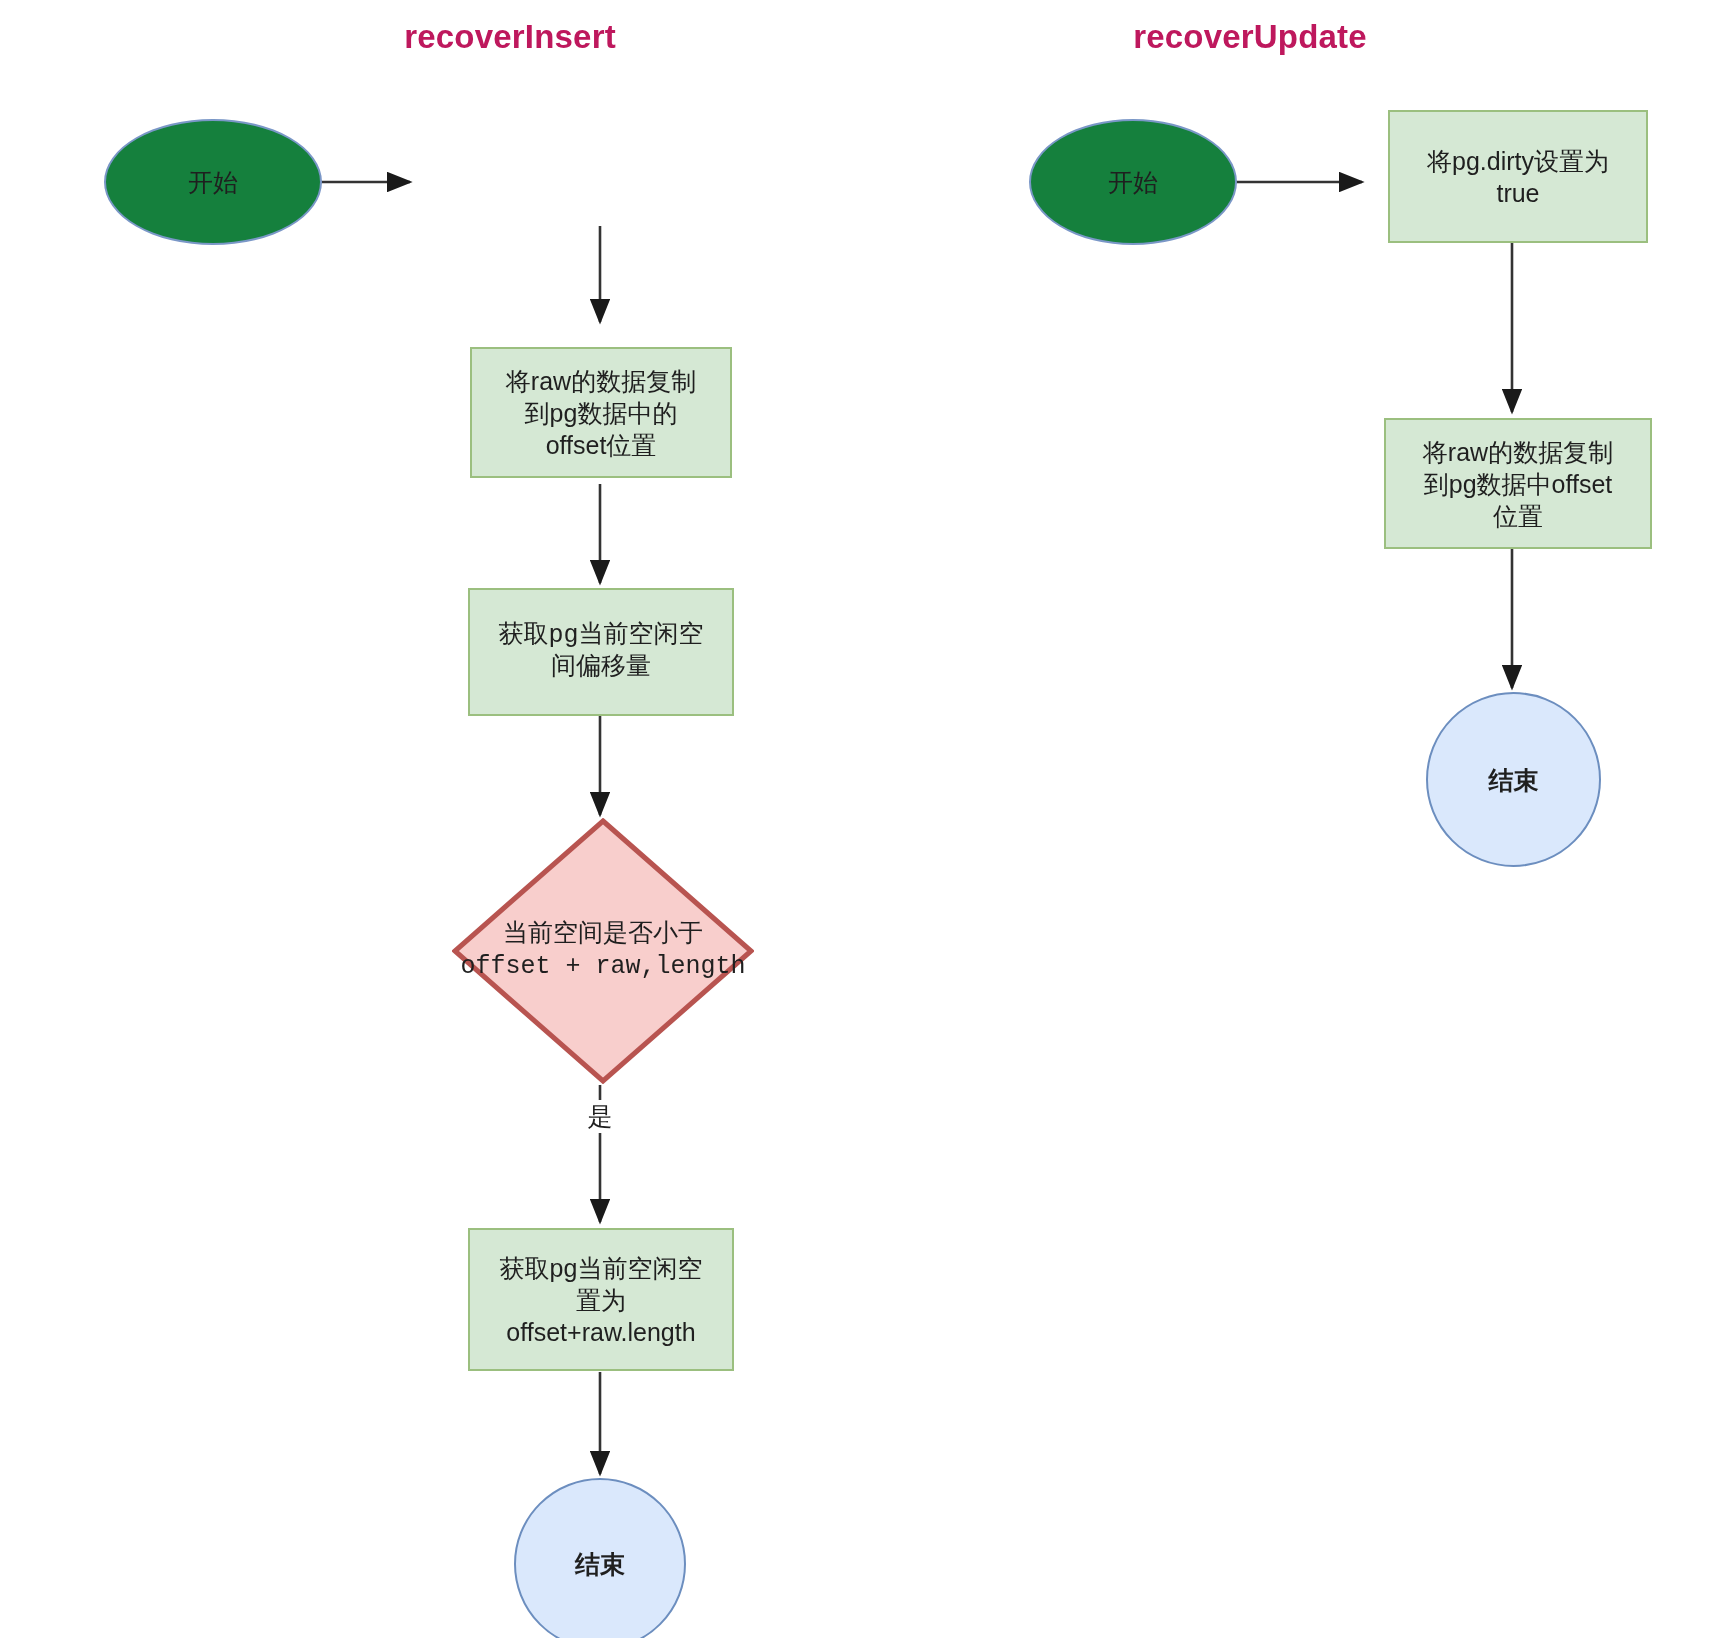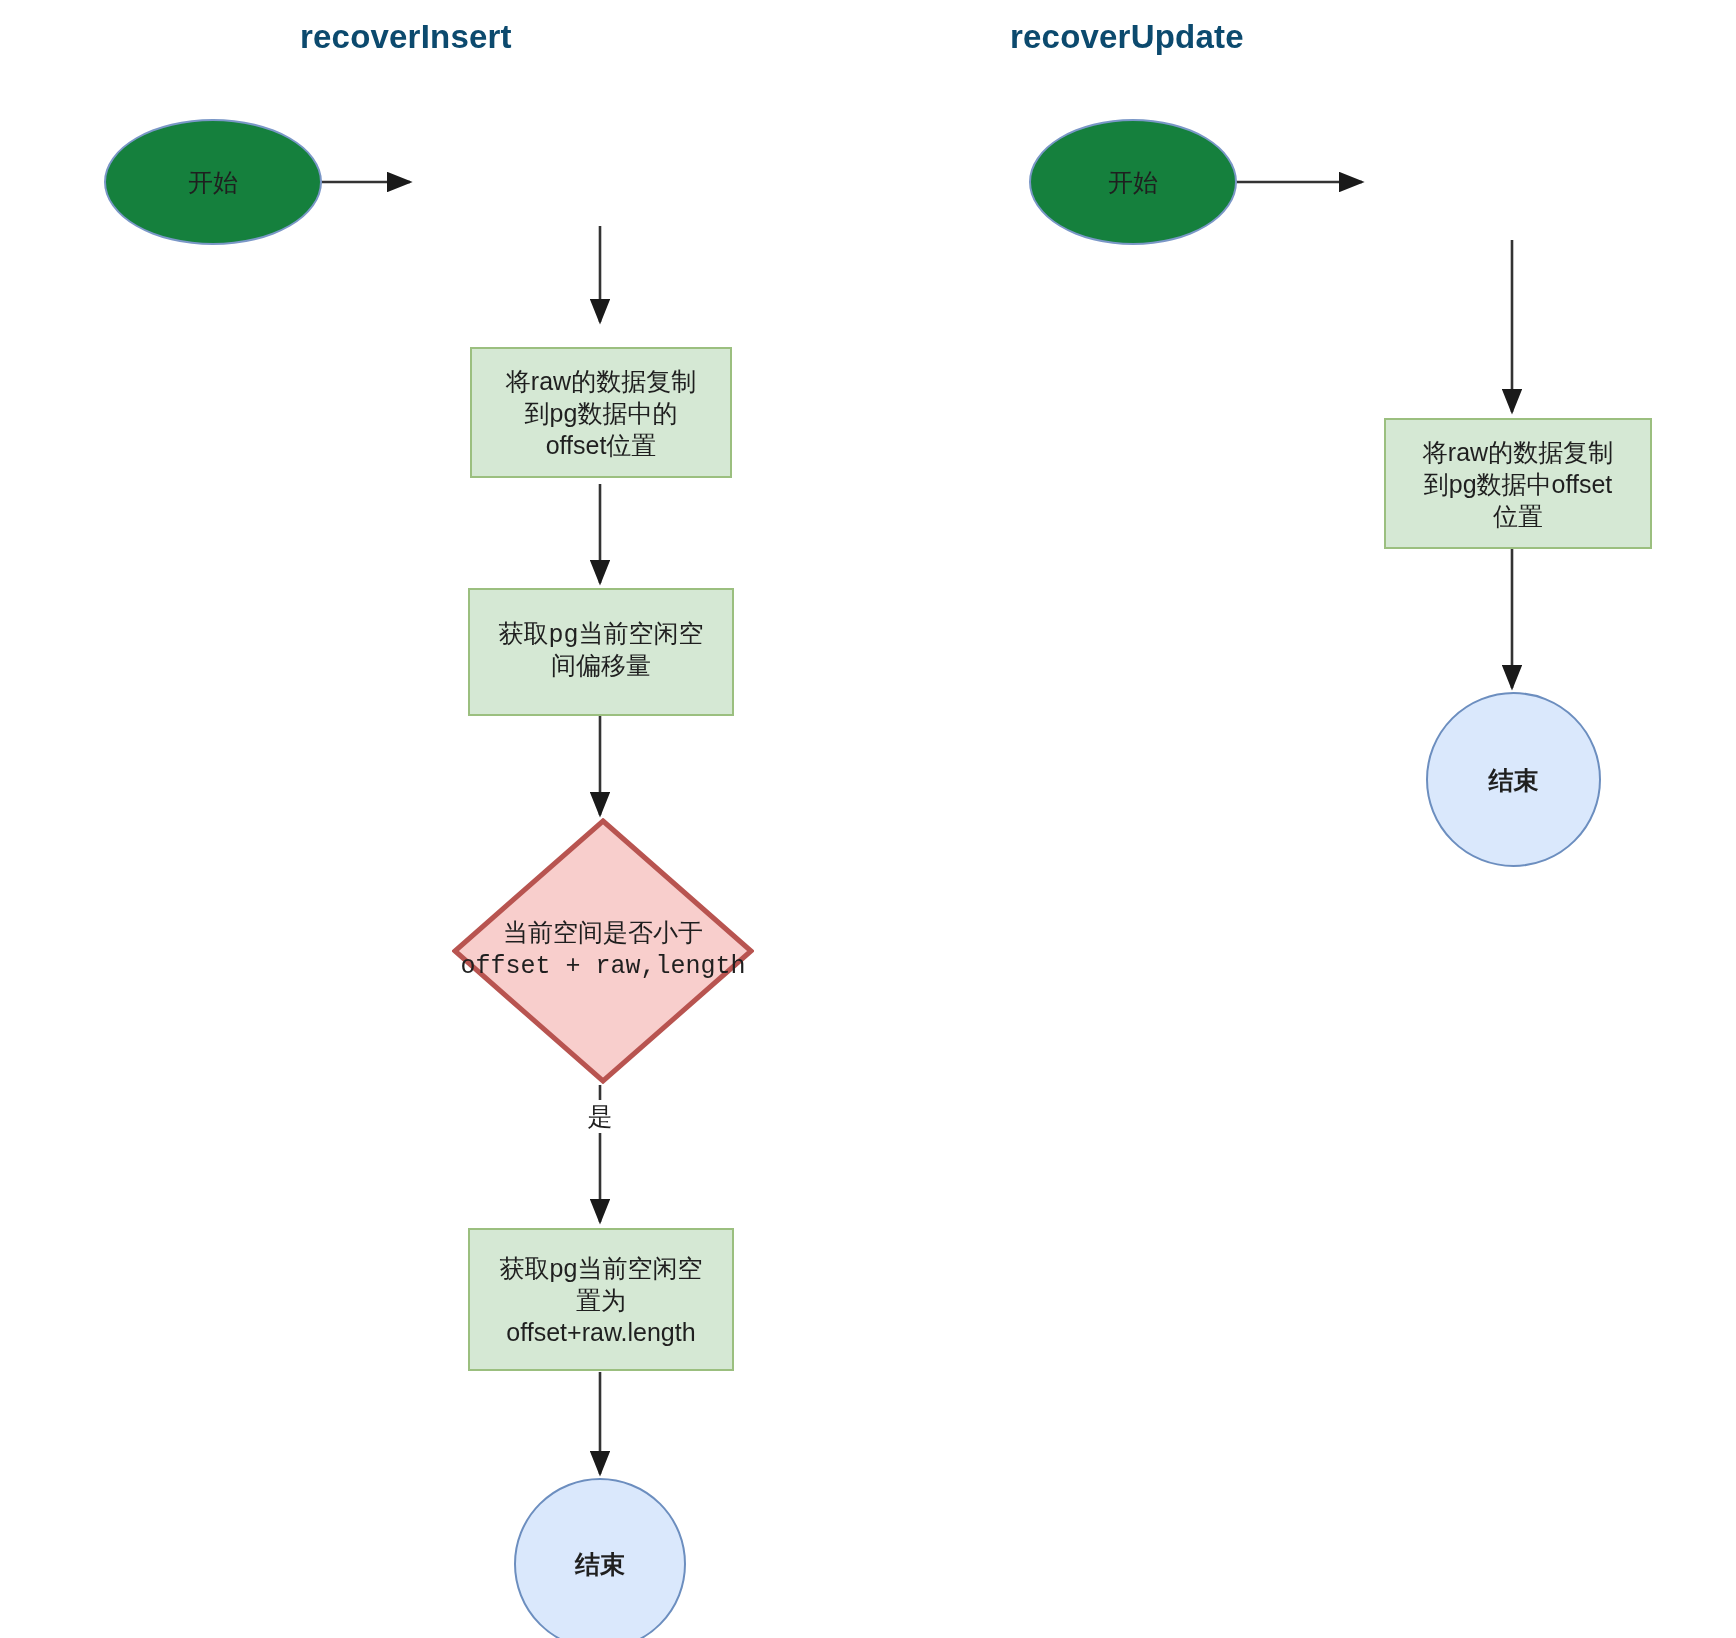--- a/index.html
+++ b/index.html
@@ -23,21 +23,22 @@
     left: 0;
     top: 0;
     width: 1736px;
     height: 1638px;
     overflow: visible;
   }
   .title {
     position: absolute;
     font-size: 33px;
     font-weight: bold;
-    color: #0c4a6e;
+    color: #be185d;
+    text-align: center;
     letter-spacing: 0.2px;
     white-space: nowrap;
   }
   .node {
     position: absolute;
     display: flex;
     align-items: center;
     justify-content: center;
     text-align: center;
     color: #1f1f1f;
@@ -159,20 +160,24 @@
   <div class="node node-terminal-circle" style="left:514px; top:1478px; width:172px; height:172px;">
     <span class="label">结束</span>
   </div>
 
   <div class="title" style="left:1010px; top:18px; width:480px;">recoverUpdate</div>
 
   <div class="node node-terminal-ellipse" style="left:1029px; top:119px; width:208px; height:126px;">
     <span class="label">开始</span>
   </div>
 
+  <div class="node node-process" style="left:1388px; top:110px; width:260px; height:133px;">
+    <span class="label">将pg.dirty设置为
+true</span>
+  </div>
 
   <div class="node node-process" style="left:1384px; top:418px; width:268px; height:131px;">
     <span class="label">将raw的数据复制
 到pg数据中offset
 位置</span>
   </div>
 
   <div class="node node-terminal-circle" style="left:1426px; top:692px; width:175px; height:175px;">
     <span class="label">结束</span>
   </div>

